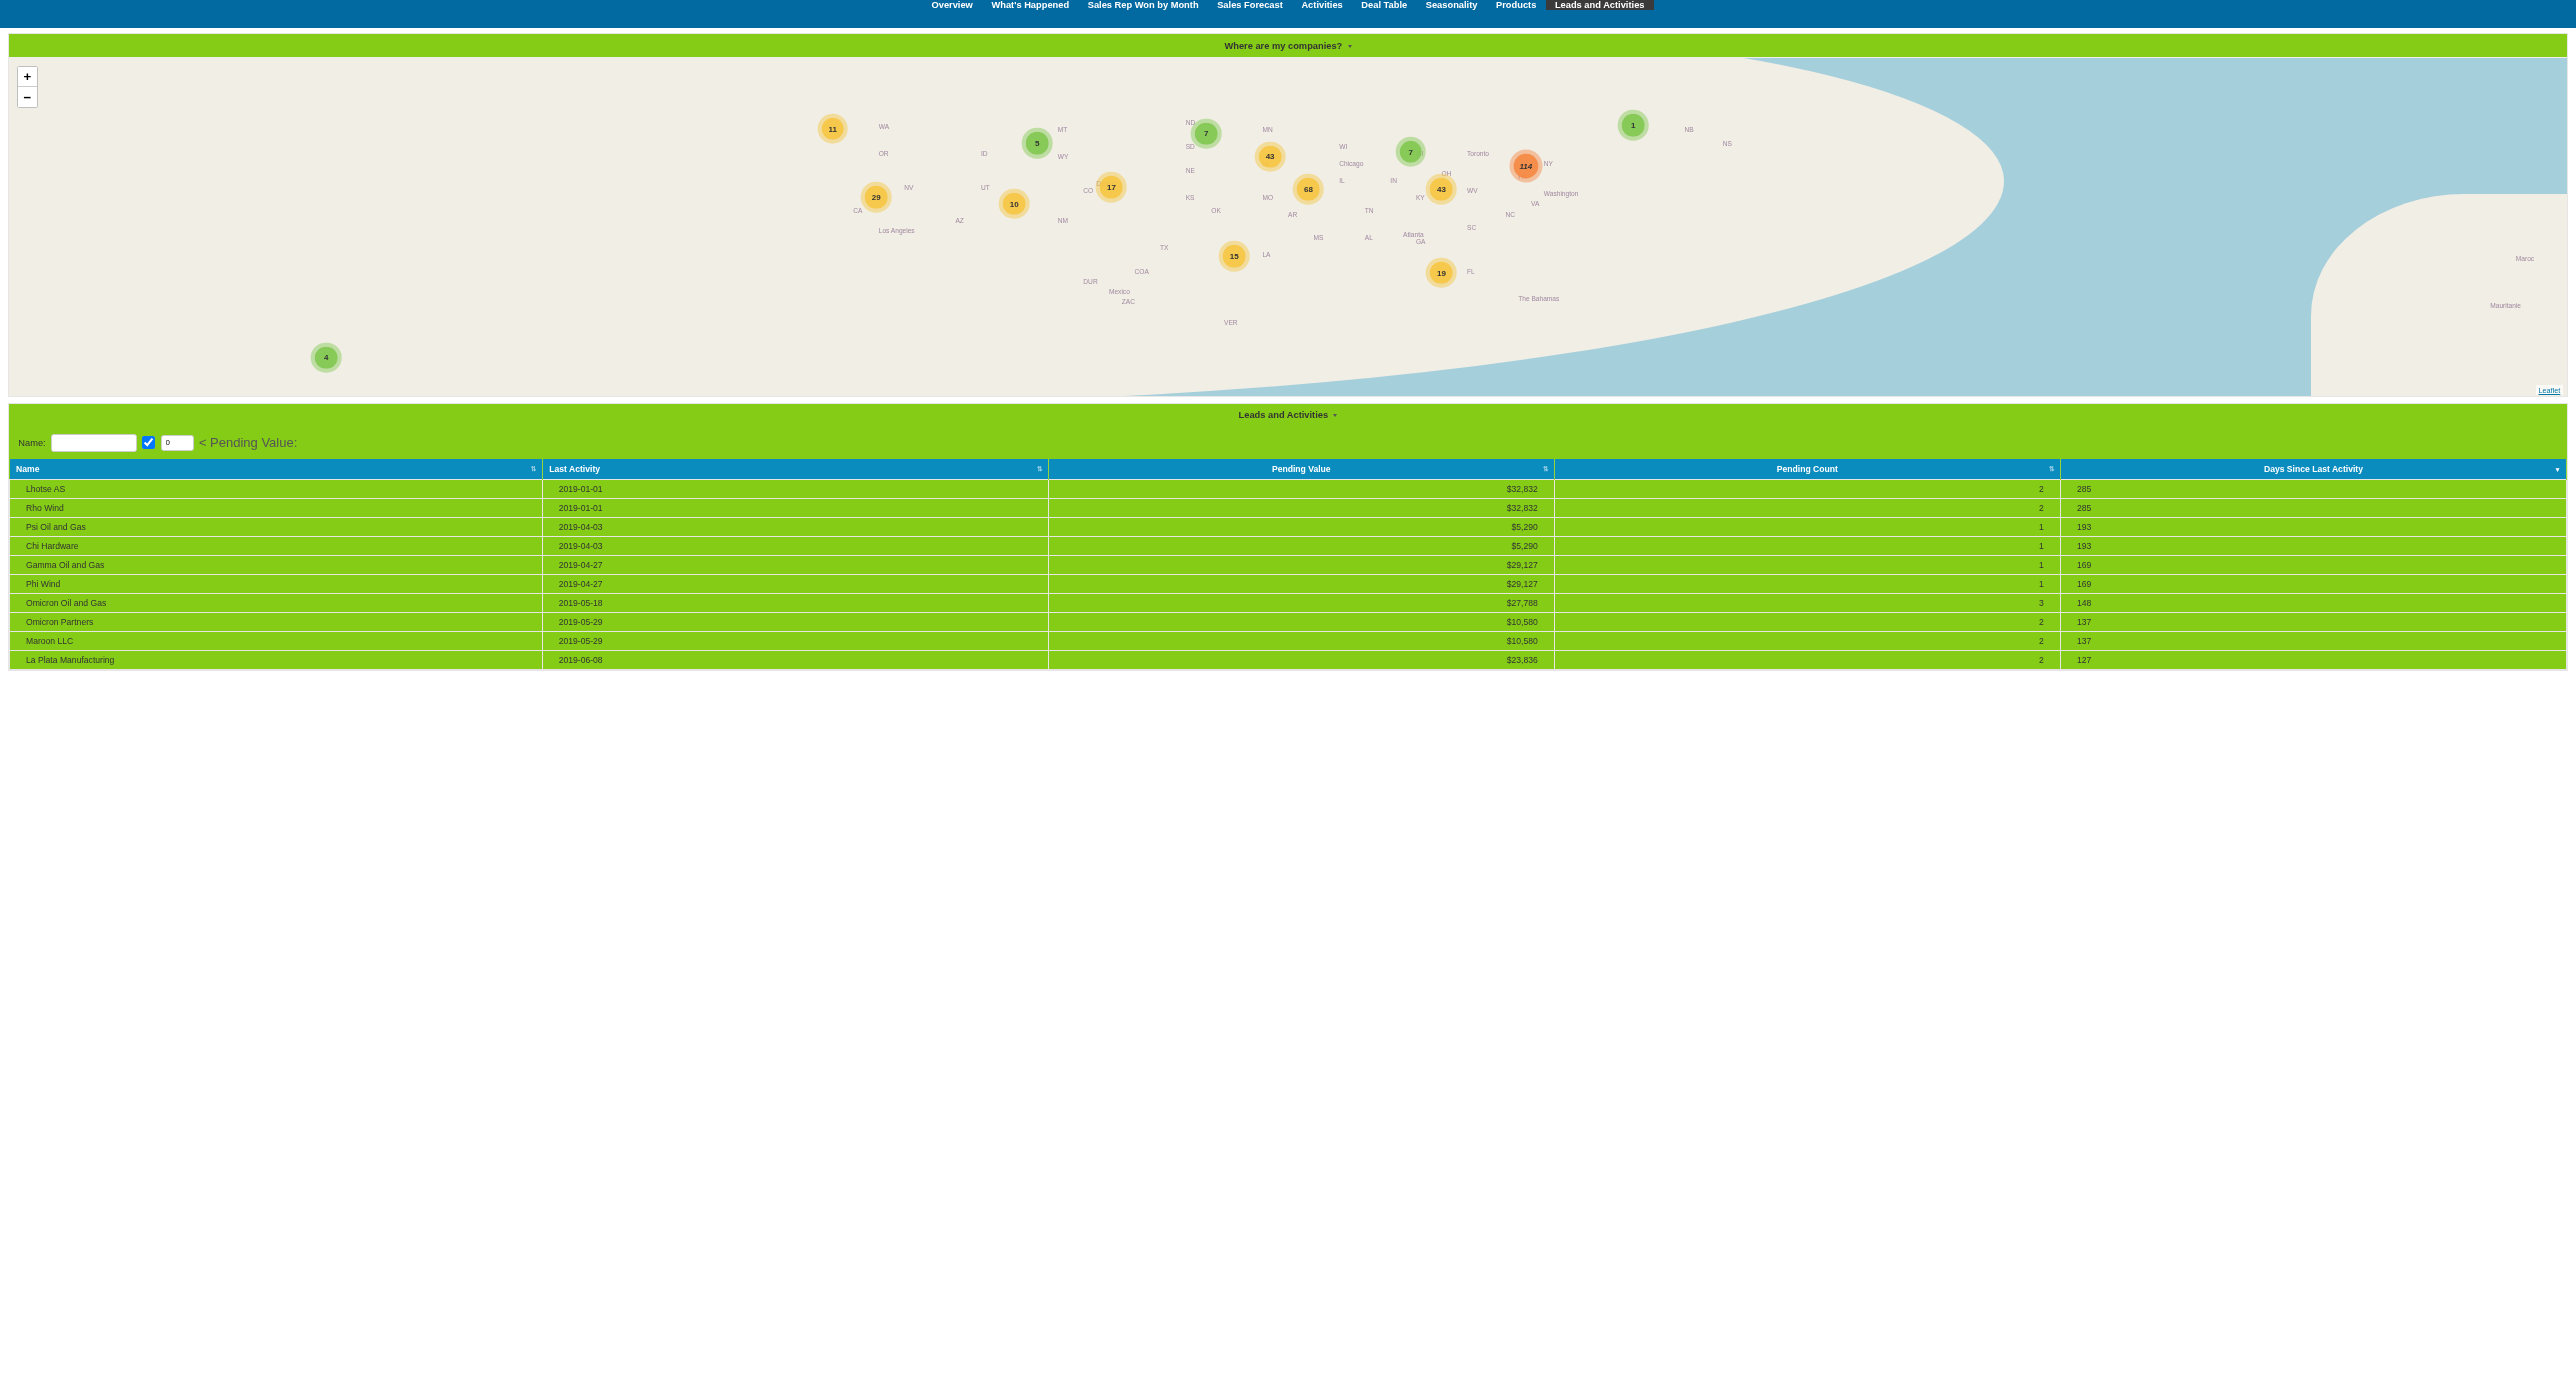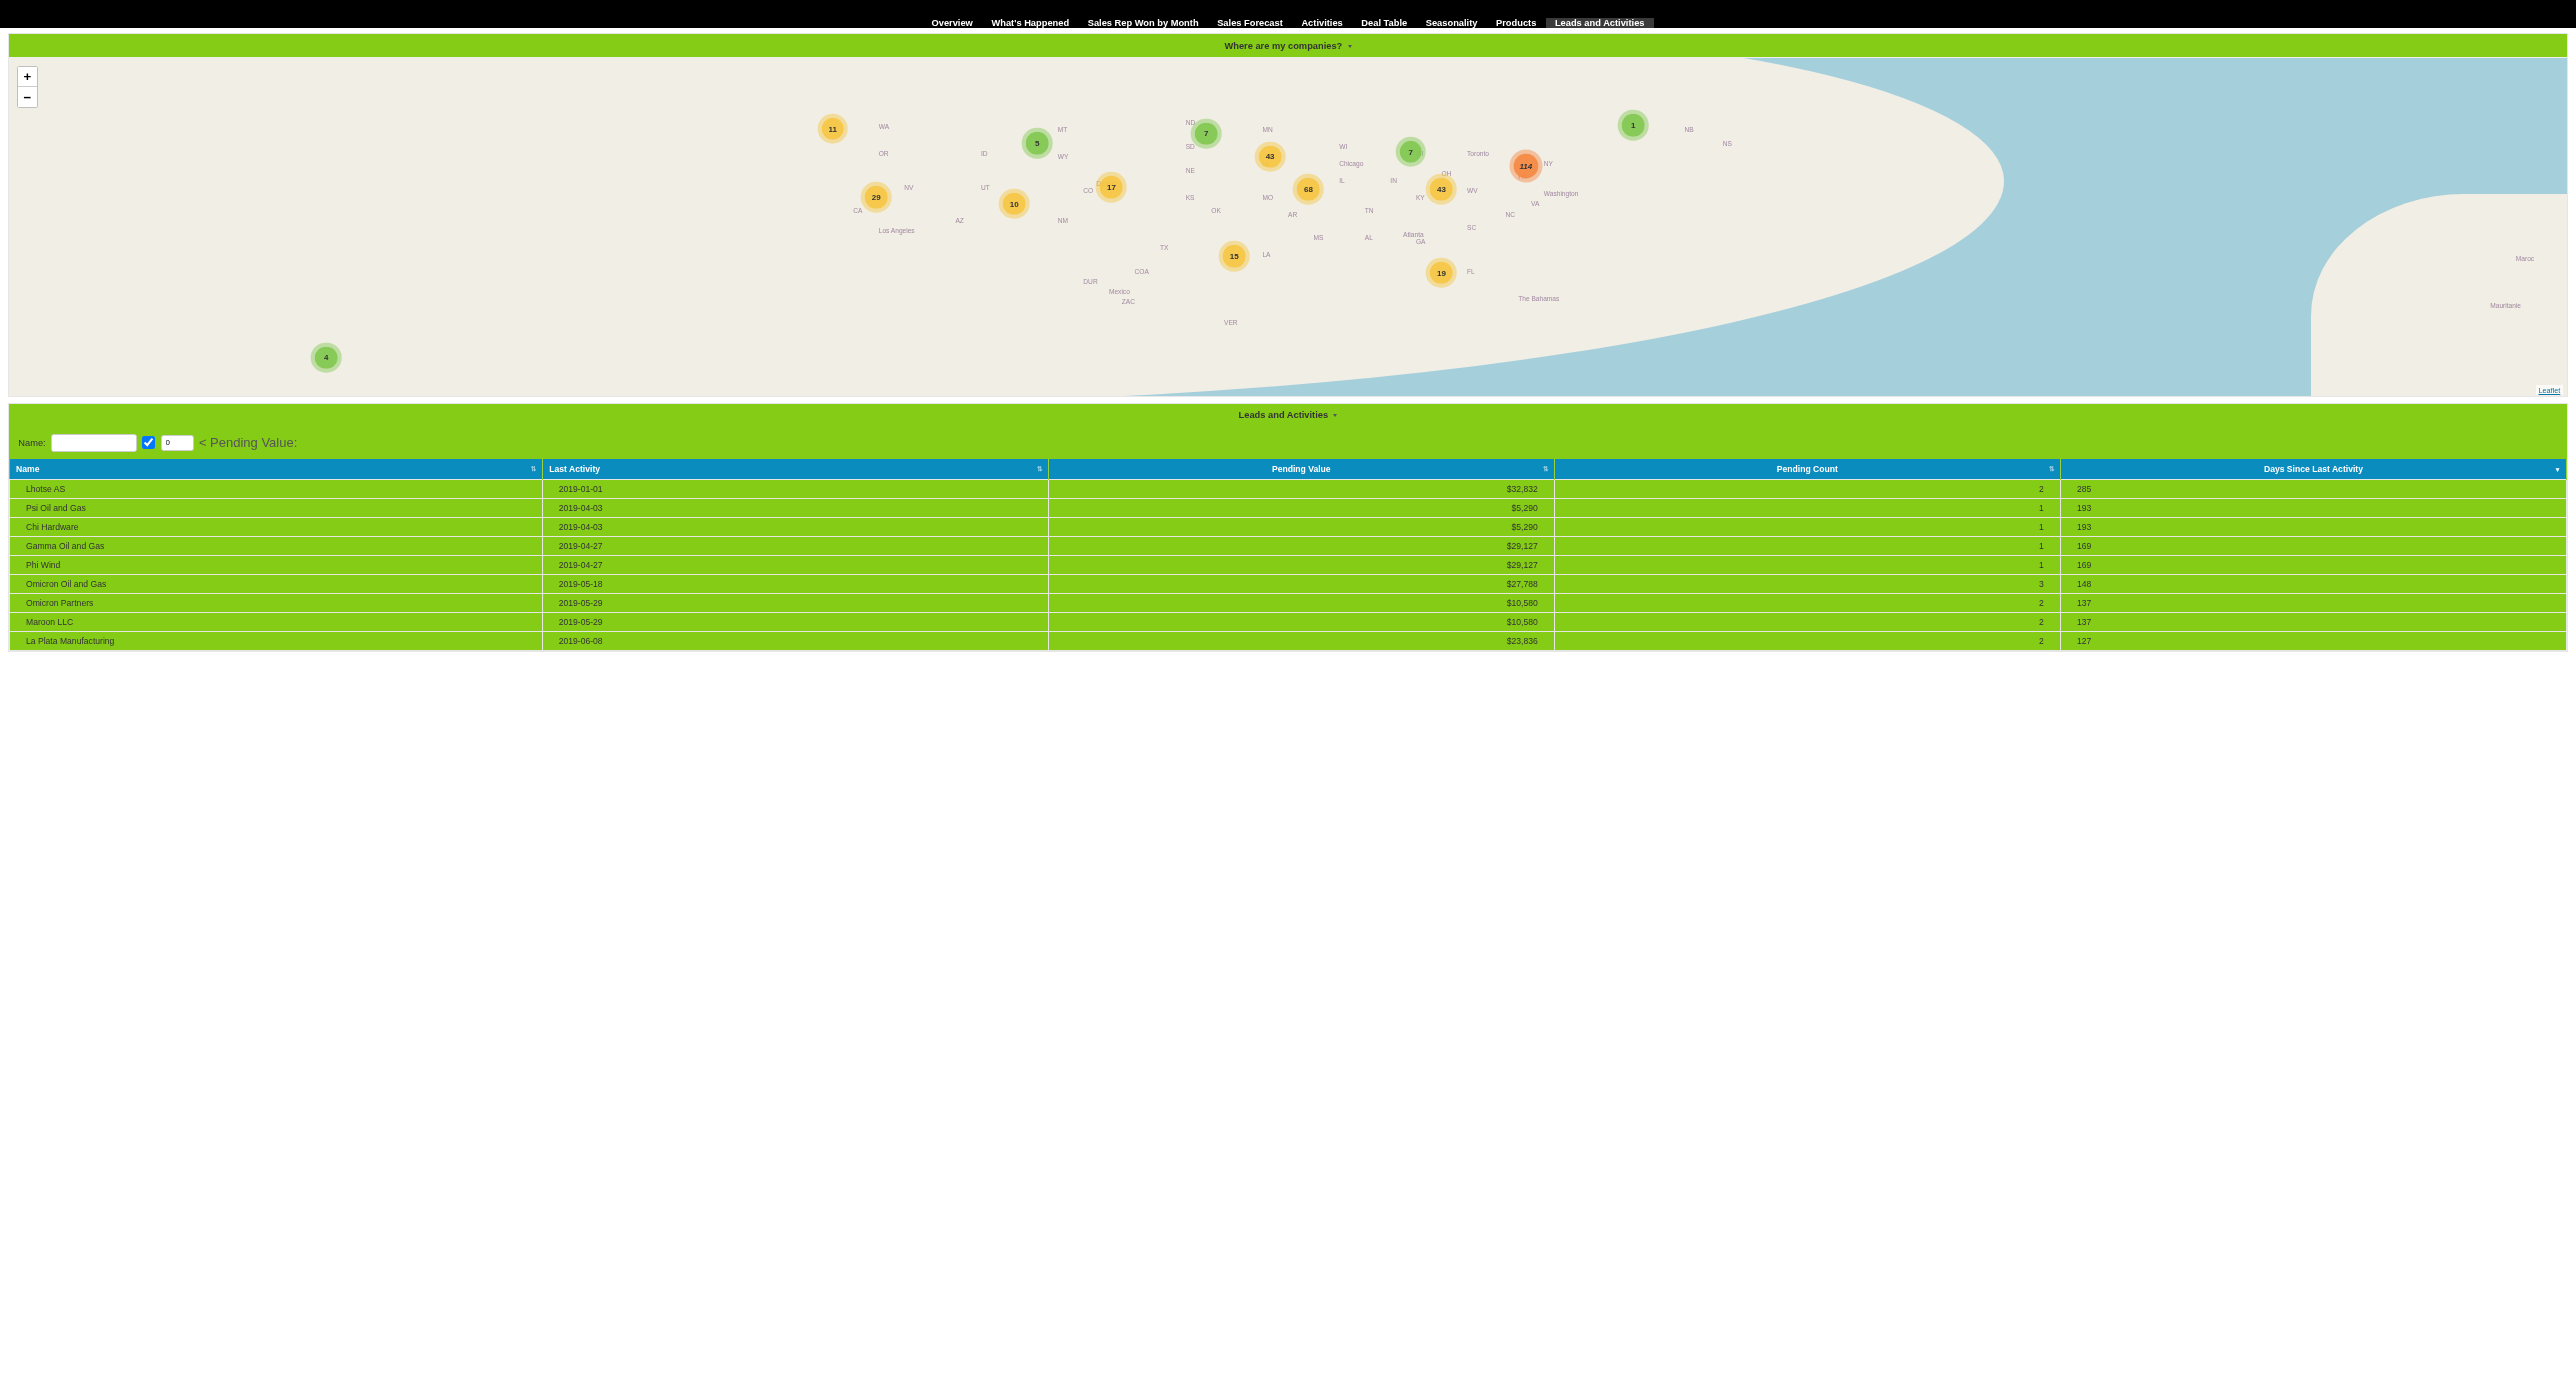--- a/index.html
+++ b/index.html
@@ -1,17 +1,17 @@
 <!DOCTYPE html>
 <html style="font-size:10.6px"><head>
 <meta charset="utf-8">
 <style>
   * { box-sizing: border-box; margin: 0; padding: 0; }
   body { font-family: "Helvetica Neue", Helvetica, Arial, sans-serif; font-size: 9.3px; color: #333; background: #fff; }
-  .topbar { background: #000000; height: 28px; display: flex; justify-content: center; align-items: flex-end; }
+  .topbar { background: #0369a1; height: 28px; display: flex; justify-content: center; align-items: flex-start; }
   .nav { display: flex; }
   .nav a { color: #fff; text-decoration: none; padding: 0 9.3px; display: flex; align-items: center; font-size: 9.3px; font-weight: 600; }
   .nav a.active { background: #3a3a3a; }
   .panel { border: 0.7px solid #e6e6e6; margin: 5.3px 8px; background: #84cc16; }
   .panel-title { text-align: center; padding: 6.6px 0; font-weight: 700; font-size: 9.3px; color: #333; }
   .dropdown-caret { display: inline-block; margin-left: 2.7px; width: 0; height: 0; border-left: 2.7px solid transparent; border-right: 2.7px solid transparent; border-top: 3.3px solid #555; vertical-align: middle; }
   .map-container { position: relative; height: 339px; background: #a6cfdc; overflow: hidden; border-top: 0.7px solid #eee; }
   .zoom-controls { position: absolute; top: 8px; left: 8px; width: 21px; border: 1.3px solid rgba(0,0,0,0.25); border-radius: 2.7px; background: #fff; z-index: 5; }
   .zoom-controls button { width: 100%; height: 20px; border: none; background: #fff; font-size: 13.3px; font-weight: 700; cursor: pointer; display:block; line-height: 17.3px; }
   .zoom-controls button:first-child { border-bottom: 0.7px solid #ccc; }
@@ -173,20 +173,27 @@
     </thead>
     <tbody id="tbody">
         <tr>
           <td>Lhotse AS</td>
           <td>2019-01-01</td>
           <td class="num">$32,832</td>
           <td class="num">2</td>
           <td>285</td>
         </tr>
         <tr>
+          <td>Rho Wind</td>
+          <td>2019-01-01</td>
+          <td class="num">$32,832</td>
+          <td class="num">2</td>
+          <td>285</td>
+        </tr>
+        <tr>
           <td>Psi Oil and Gas</td>
           <td>2019-04-03</td>
           <td class="num">$5,290</td>
           <td class="num">1</td>
           <td>193</td>
         </tr>
         <tr>
           <td>Chi Hardware</td>
           <td>2019-04-03</td>
           <td class="num">$5,290</td>

